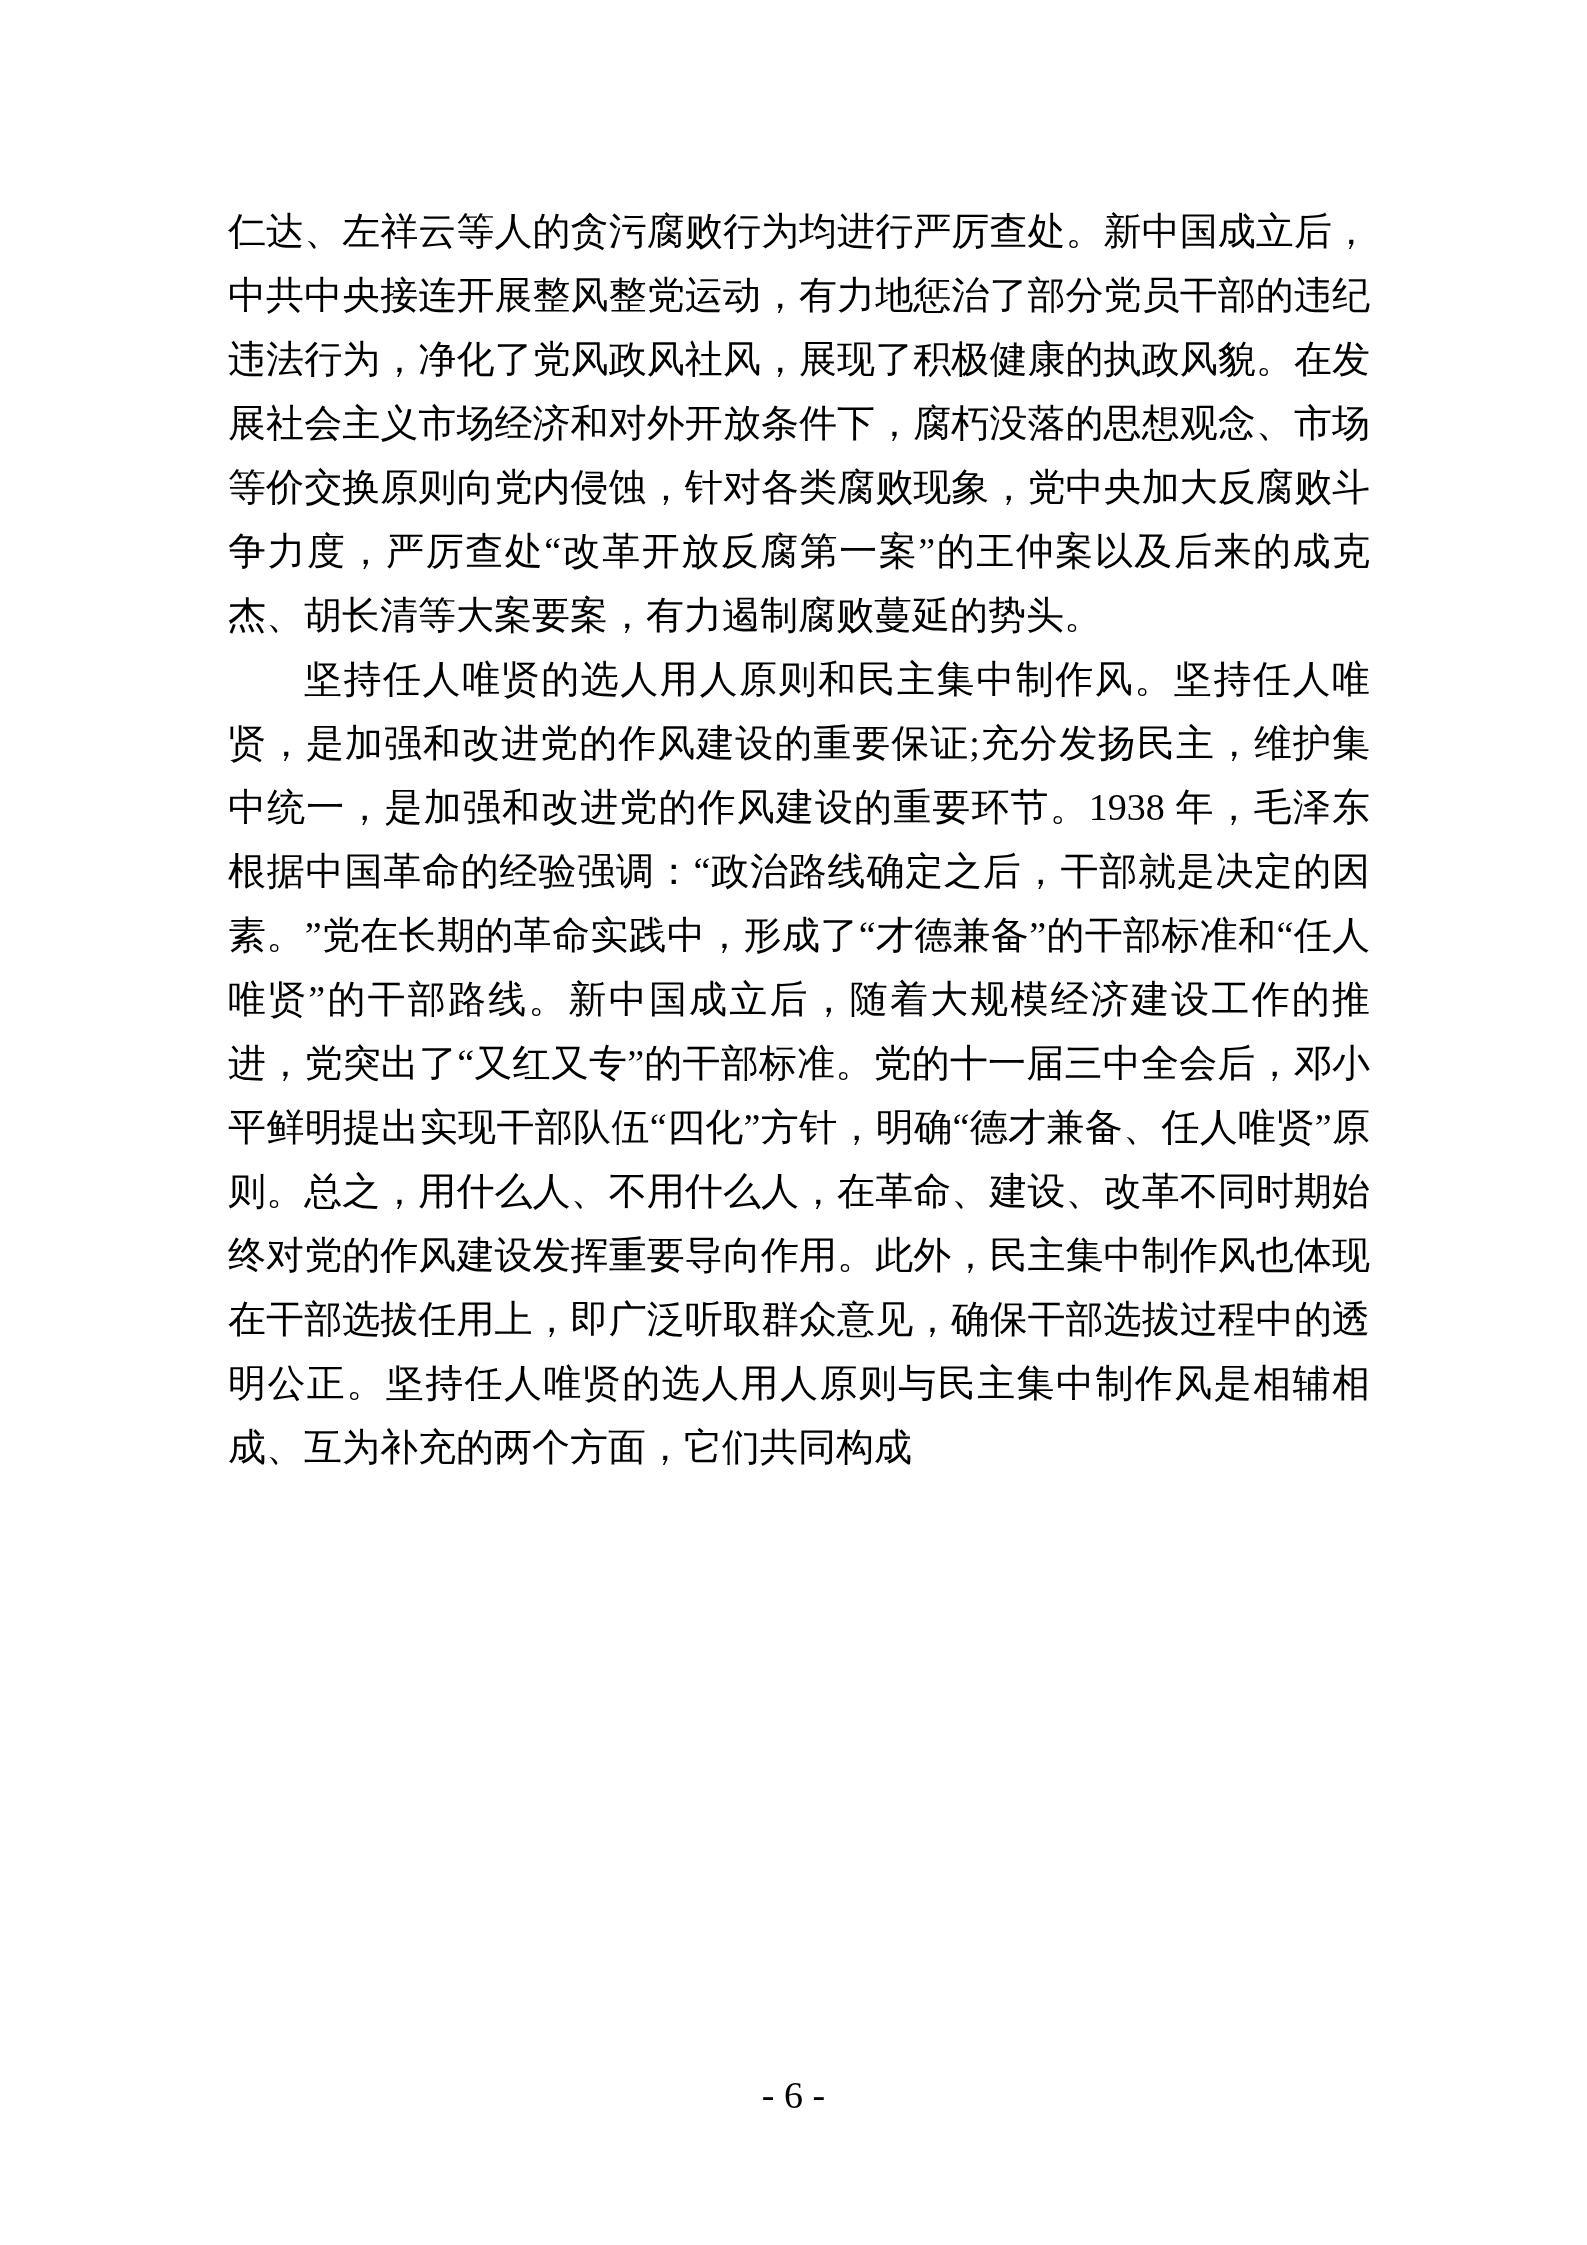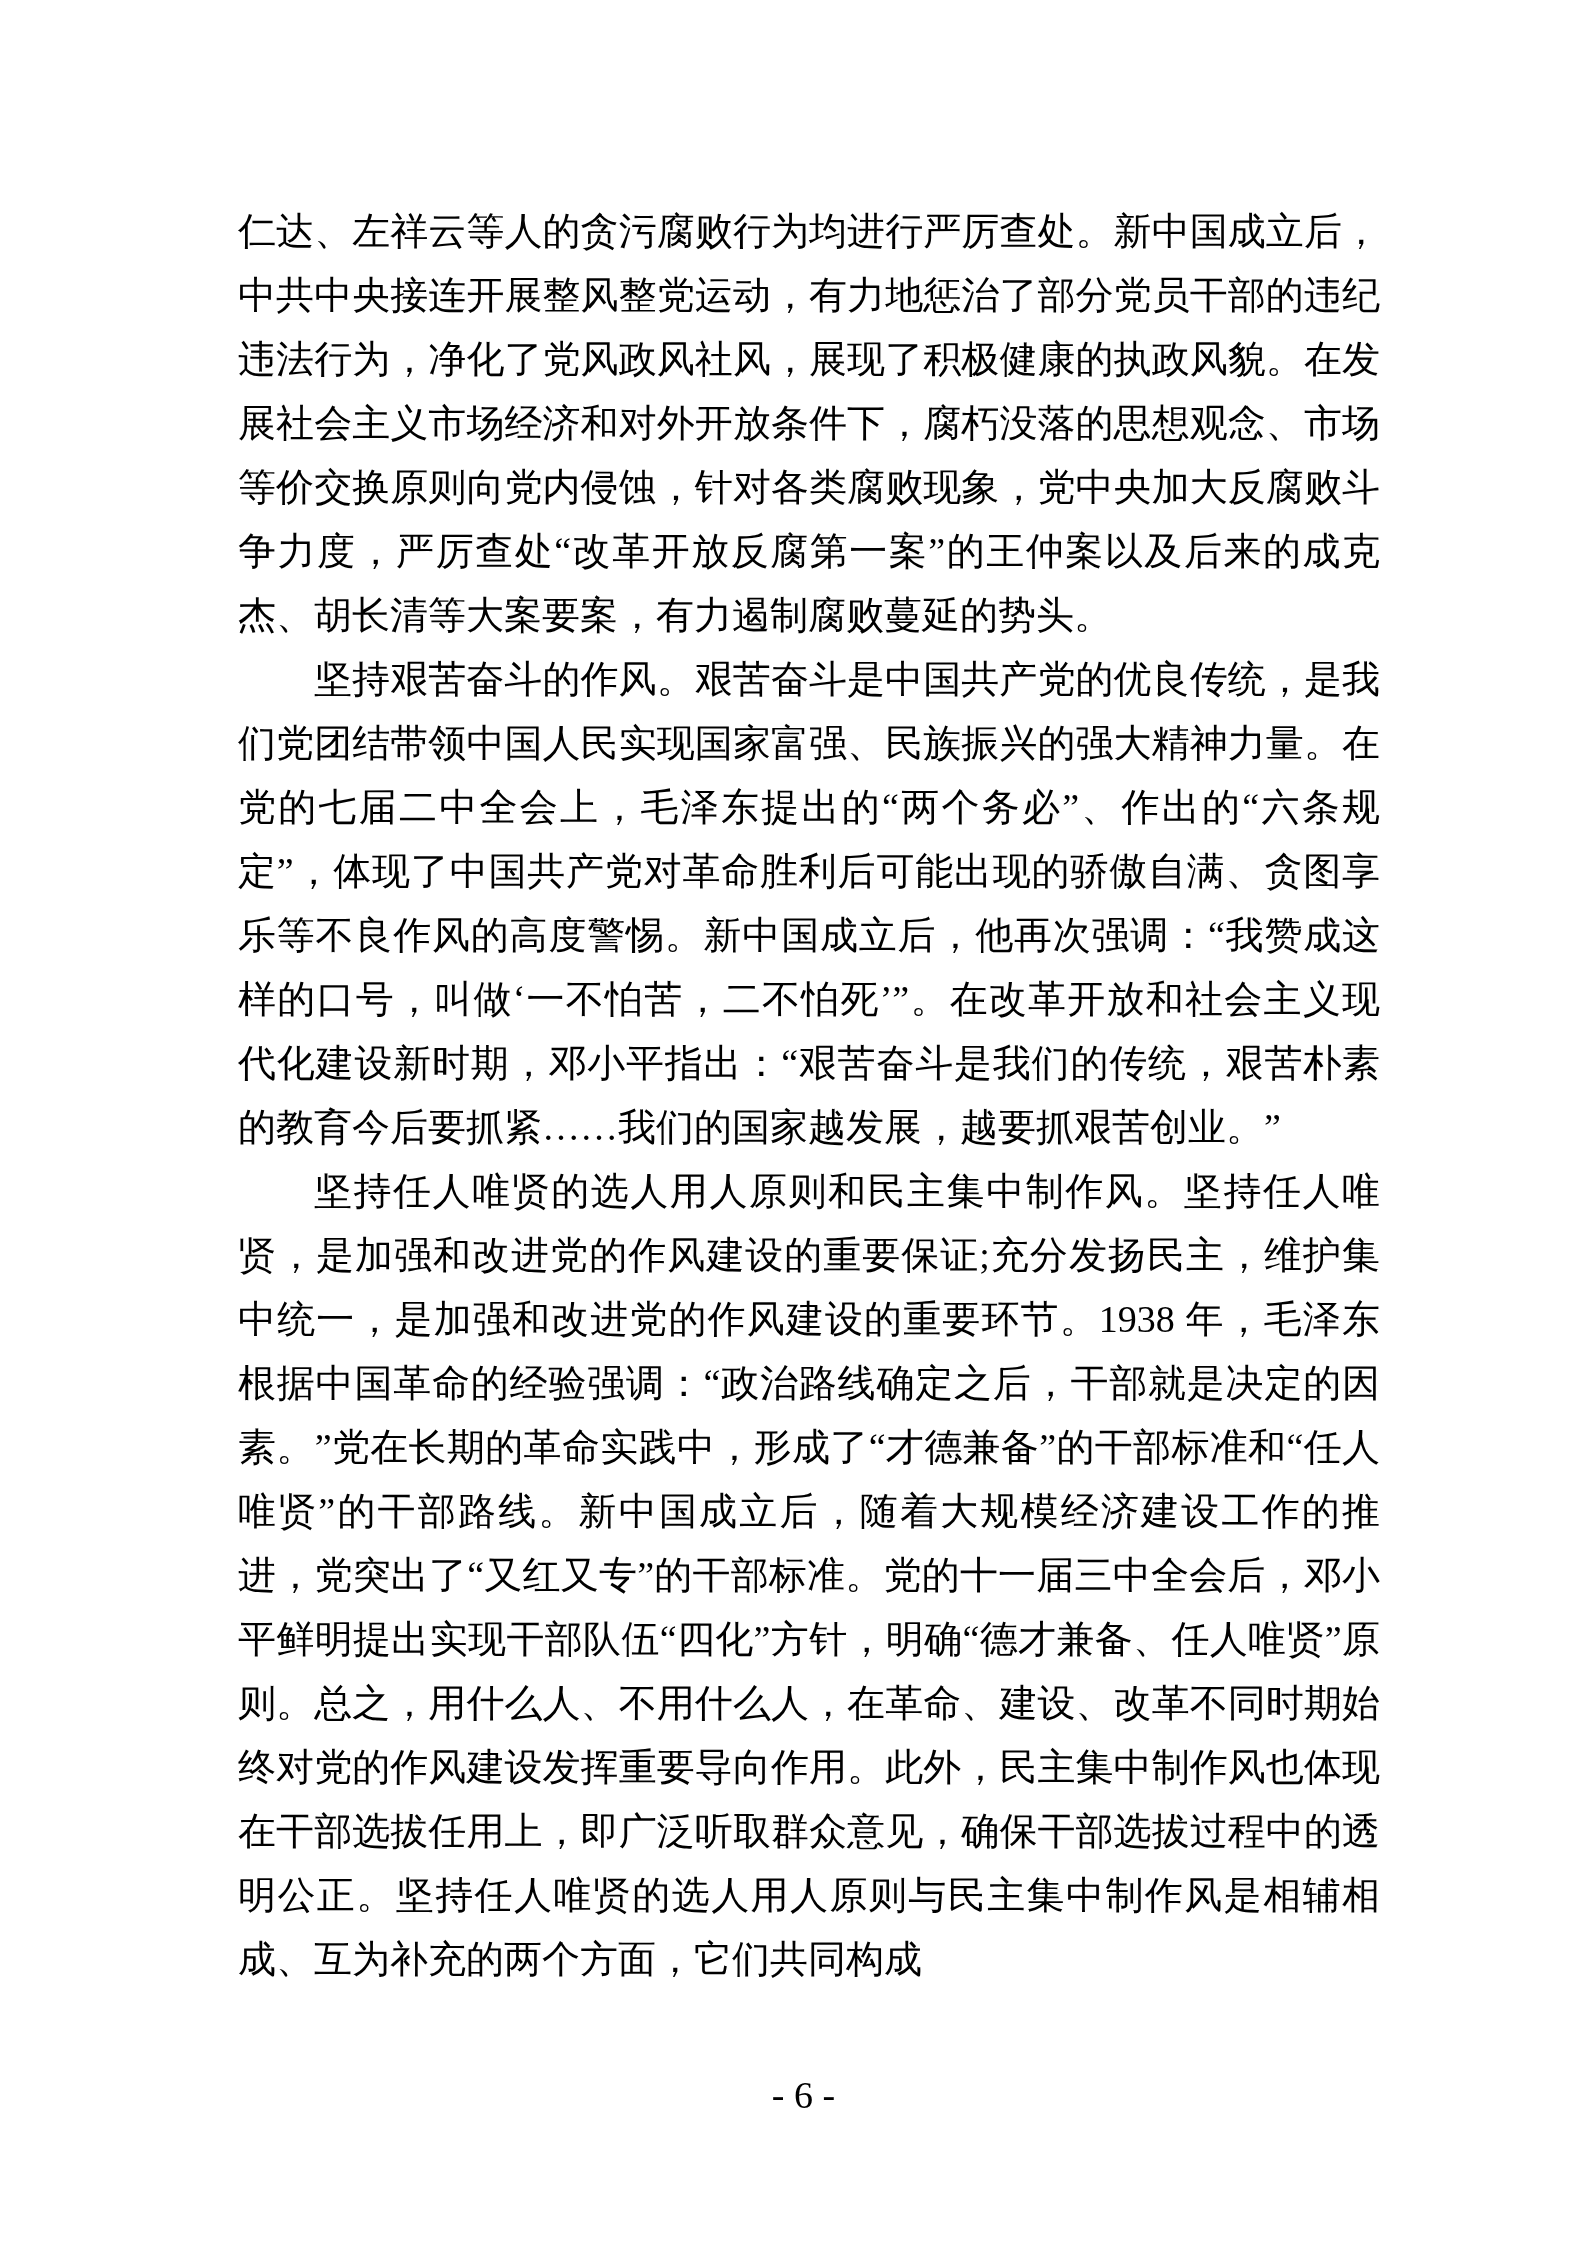--- a/index.html
+++ b/index.html
@@ -9,21 +9,21 @@
   body {
     width: 1587px;
     height: 2245px;
     background: #ffffff;
     position: relative;
     overflow: hidden;
     font-family: "Liberation Serif", serif;
   }
   .page {
     position: absolute;
-    left: 10px;
+    left: 0;
     top: 0;
     width: 1266px;
     height: 2245px;
     background: #ffffff;
   }
   .content {
     position: absolute;
     left: 228px;
     top: 199px;
     width: 1142px;
@@ -51,17 +51,16 @@
     line-height: 46px;
     color: #000000;
   }
 </style>
 </head>
 <body>
 
 <div class="page">
   <div class="content">
     <p class="para">仁达、左祥云等人的贪污腐败行为均进行严厉查处。新中国成立后，中共中央接连开展整风整党运动，有力地惩治了部分党员干部的违纪违法行为，净化了党风政风社风，展现了积极健康的执政风貌。在发展社会主义市场经济和对外开放条件下，腐朽没落的思想观念、市场等价交换原则向党内侵蚀，针对各类腐败现象，党中央加大反腐败斗争力度，严厉查处“改革开放反腐第一案”的王仲案以及后来的成克杰、胡长清等大案要案，有力遏制腐败蔓延的势头。</p>
-    <p class="para indented">坚持艰苦奋斗的作风。艰苦奋斗是中国共产党的优良传统，是我们党团结带领中国人民实现国家富强、民族振兴的强大精神力量。在党的七届二中全会上，毛泽东提出的“两个务必”、作出的“六条规定”，体现了中国共产党对革命胜利后可能出现的骄傲自满、贪图享乐等不良作风的高度警惕。新中国成立后，他再次强调：“我赞成这样的口号，叫做‘一不怕苦，二不怕死’”。在改革开放和社会主义现代化建设新时期，邓小平指出：“艰苦奋斗是我们的传统，艰苦朴素的教育今后要抓紧……我们的国家越发展，越要抓艰苦创业。”</p>
     <p class="para indented">坚持任人唯贤的选人用人原则和民主集中制作风。坚持任人唯贤，是加强和改进党的作风建设的重要保证;充分发扬民主，维护集中统一，是加强和改进党的作风建设的重要环节。1938 年，毛泽东根据中国革命的经验强调：“政治路线确定之后，干部就是决定的因素。”党在长期的革命实践中，形成了“才德兼备”的干部标准和“任人唯贤”的干部路线。新中国成立后，随着大规模经济建设工作的推进，党突出了“又红又专”的干部标准。党的十一届三中全会后，邓小平鲜明提出实现干部队伍“四化”方针，明确“德才兼备、任人唯贤”原则。总之，用什么人、不用什么人，在革命、建设、改革不同时期始终对党的作风建设发挥重要导向作用。此外，民主集中制作风也体现在干部选拔任用上，即广泛听取群众意见，确保干部选拔过程中的透明公正。坚持任人唯贤的选人用人原则与民主集中制作风是相辅相成、互为补充的两个方面，它们共同构成</p>
   </div>
   <div class="footer">- 6 -</div>
 </div>
 
 </body></html>

